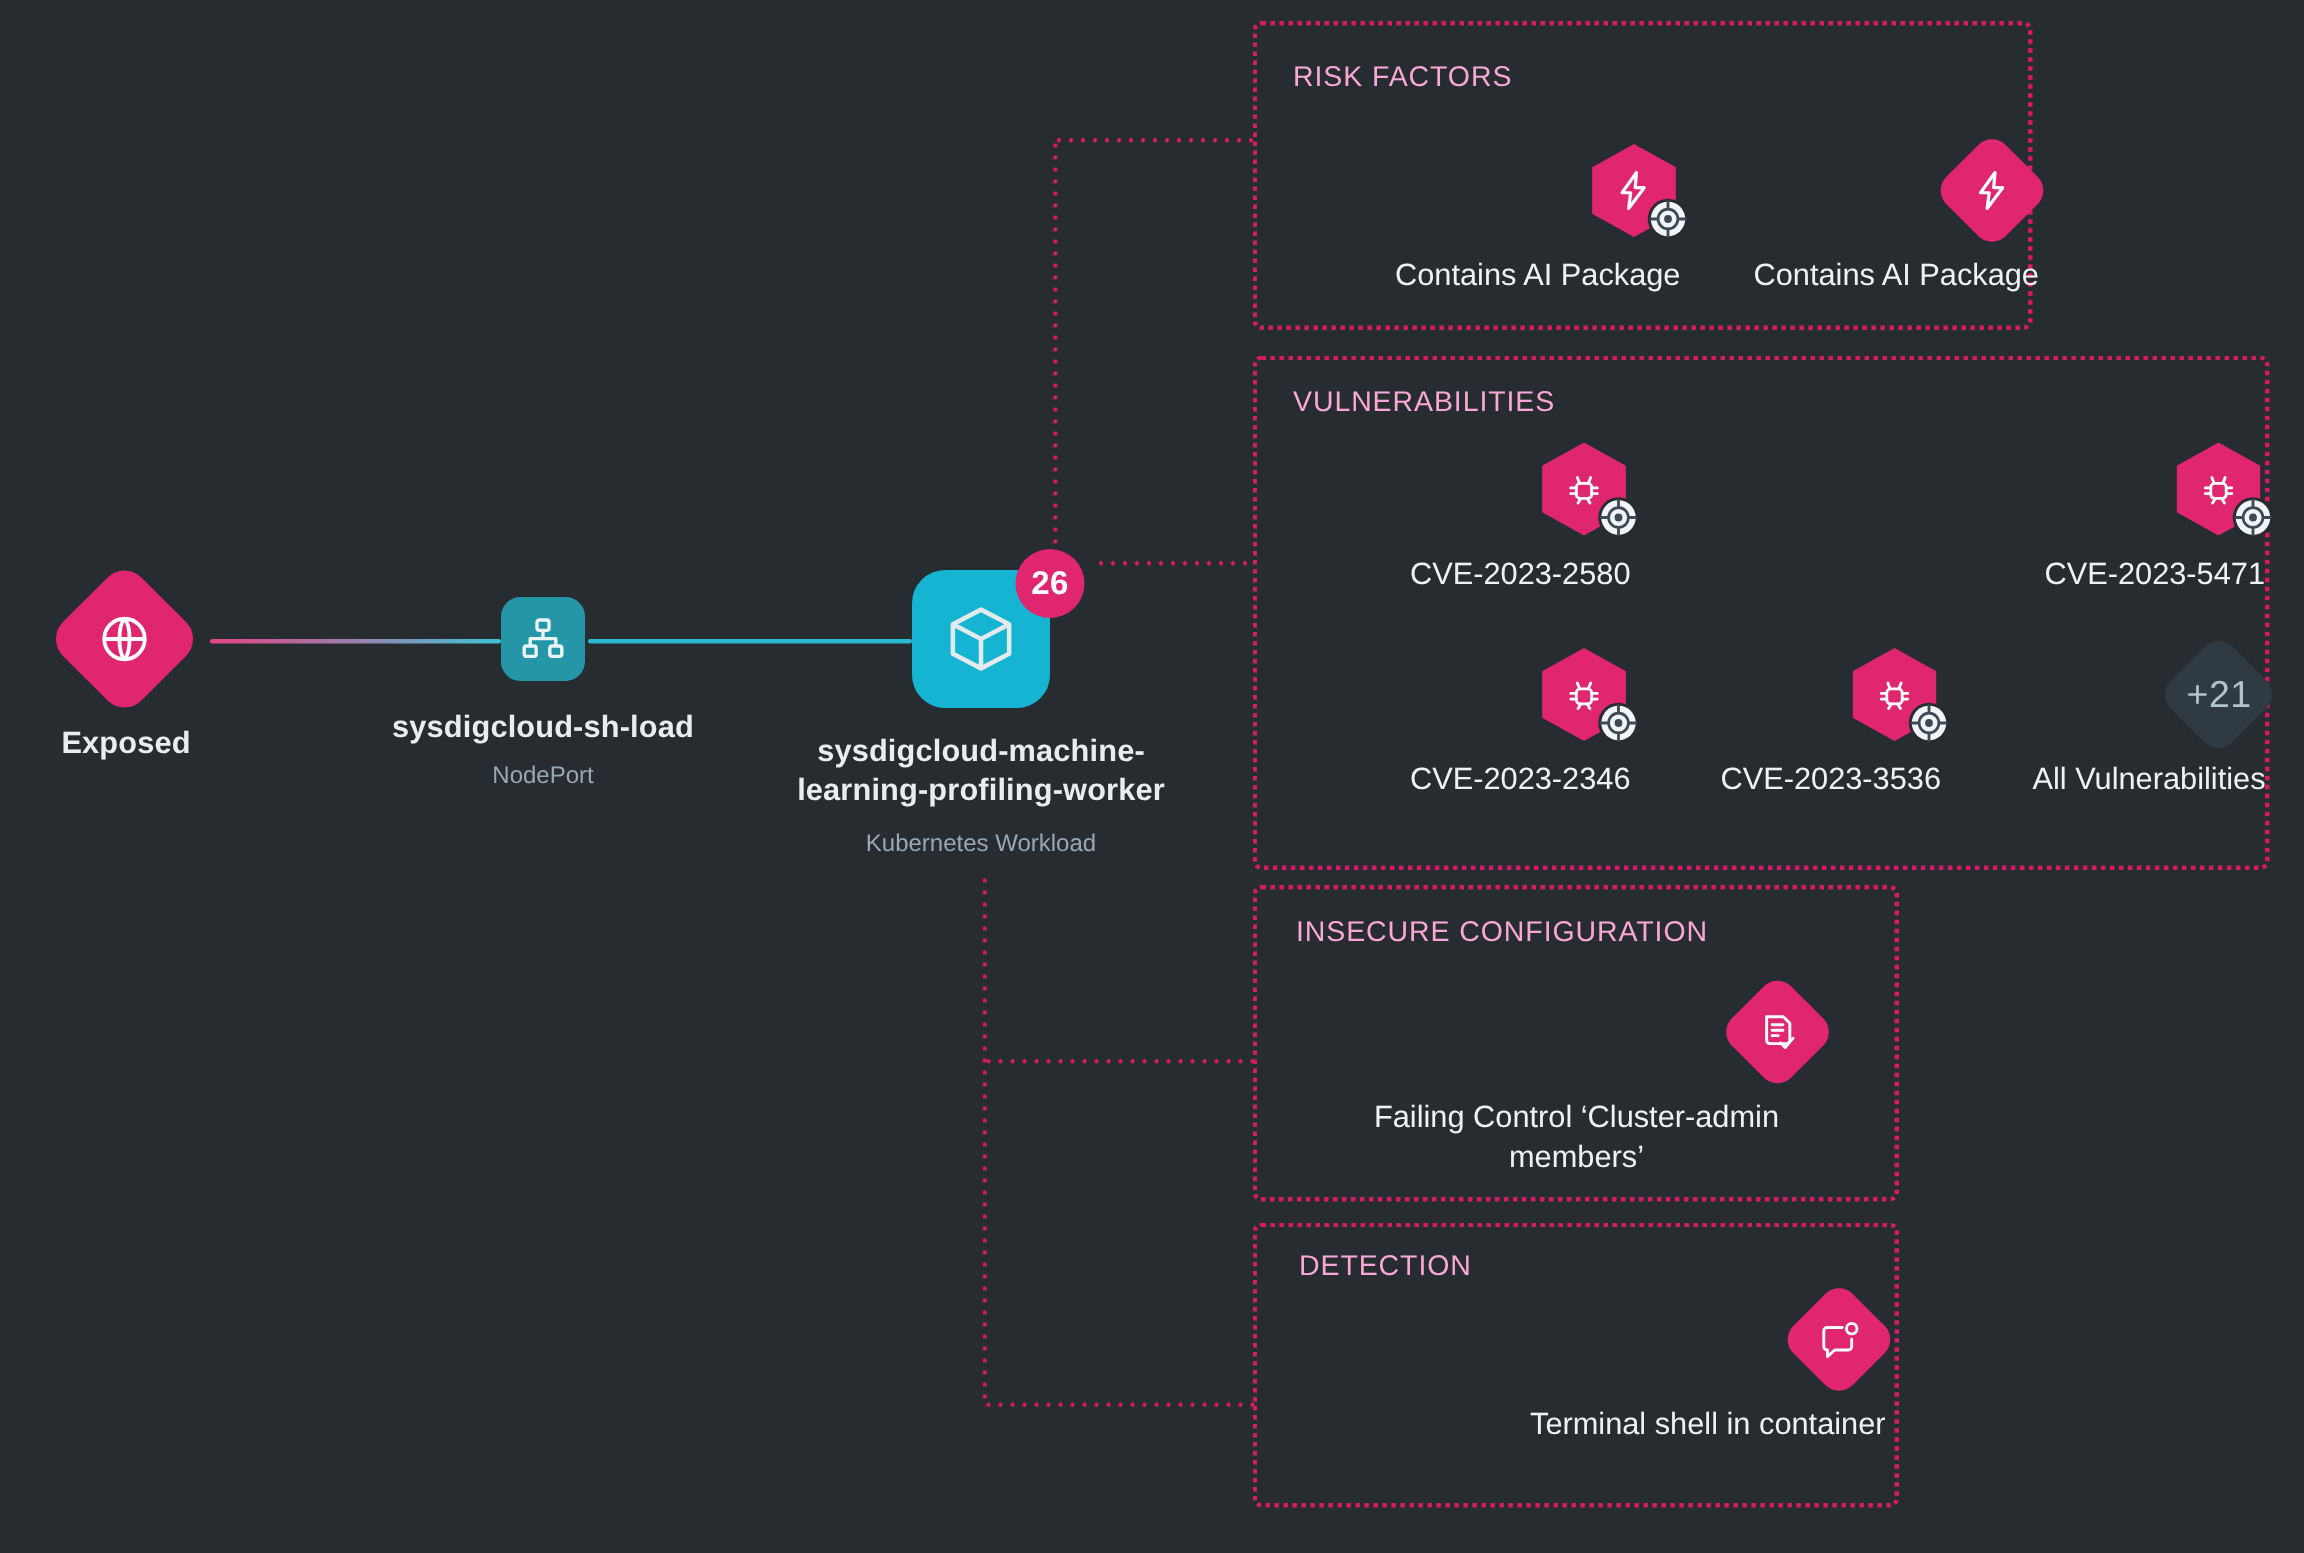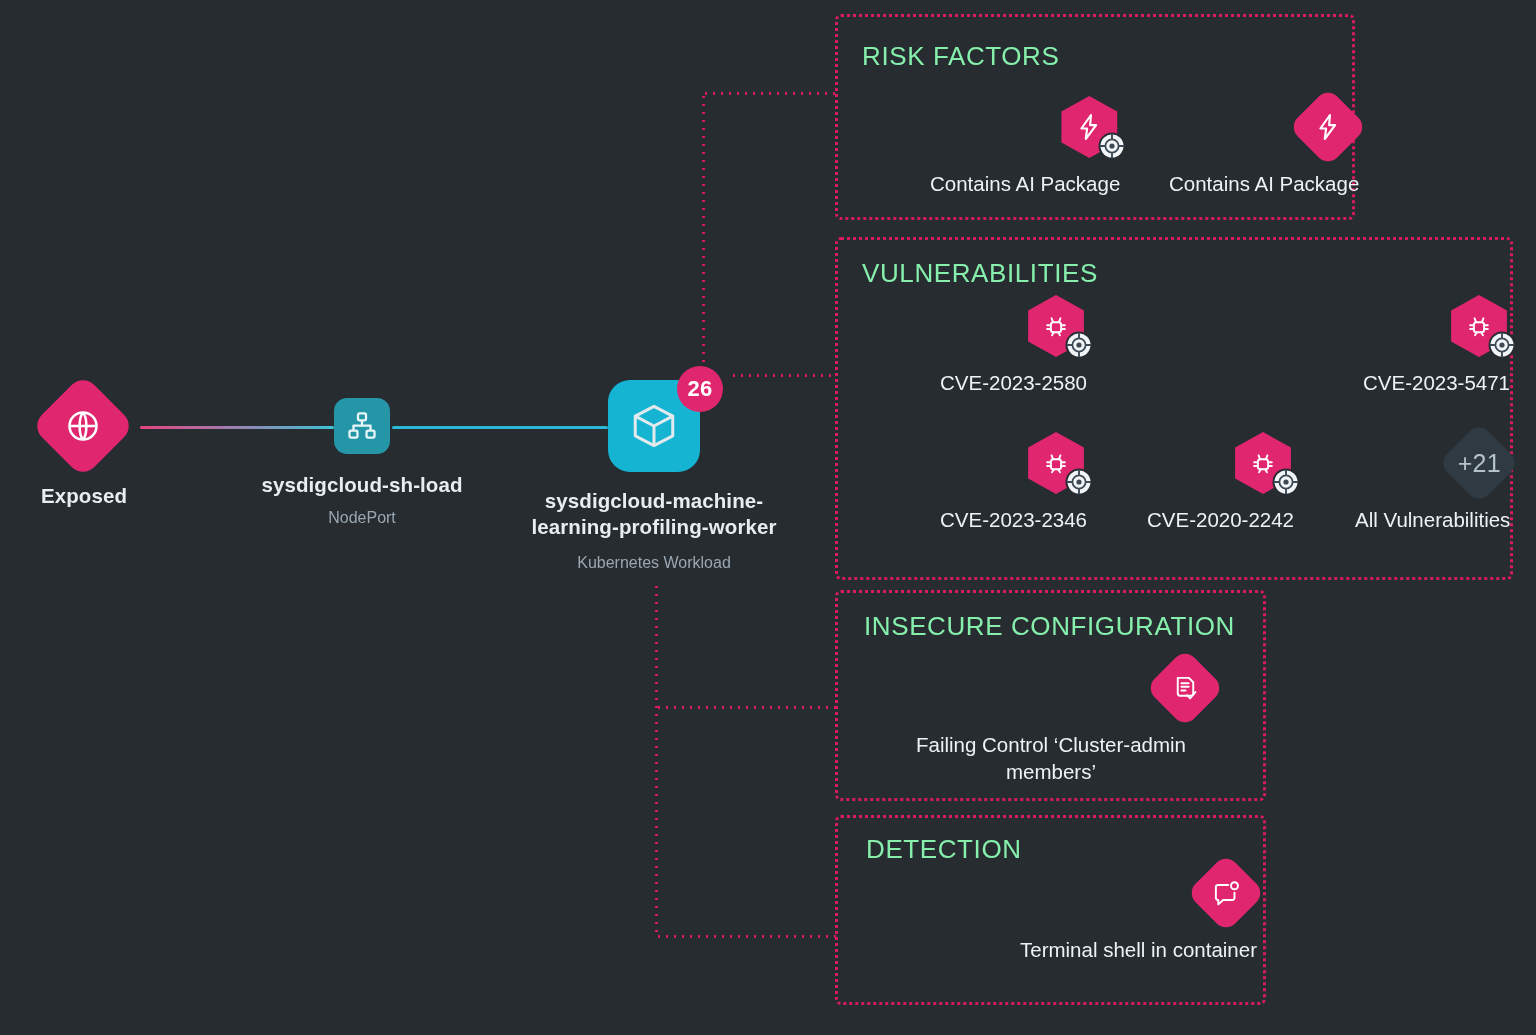--- a/index.html
+++ b/index.html
@@ -100,22 +100,22 @@
 
   
   .panel {
     position: absolute;
     border: 3px dotted #d81b60;
     border-radius: 6px;
     box-sizing: border-box;
   }
   .panel-title {
     position: absolute;
-    color: #86efac;
-    font-size: 26px;
+    color: #f9a8d4;
+    font-size: 19px;
     letter-spacing: 0.6px;
     font-weight: normal;
     white-space: nowrap;
   }
 
   
   .item {
     position: absolute;
     display: flex;
     flex-direction: column;
@@ -370,21 +370,21 @@
       <span class="target-badge">
         <svg width="30" height="30" viewBox="0 0 30 30">
           <circle cx="15" cy="15" r="13.5" fill="#272c31"></circle>
           <circle cx="15" cy="15" r="11.5" fill="#f2f5f7"></circle>
           <circle cx="15" cy="15" r="6.6" fill="none" stroke="#3d4a55" stroke-width="1.8"></circle>
           <circle cx="15" cy="15" r="2.6" fill="#3d4a55"></circle>
           <path d="M15 3.4v4.2M15 22.4v4.2M3.4 15h4.2M22.4 15h4.2" stroke="#3d4a55" stroke-width="1.9" stroke-linecap="round"></path>
         </svg>
       </span>
     </div>
-    <div class="item-caption">CVE-2020-2242</div>
+    <div class="item-caption">CVE-2023-3536</div>
   </div>
 
   <div class="item" style="left:1355px; top:432px;">
     <div class="item-shape">
       <div class="muted-shape"></div>
       <span class="plus-count">+21</span>
     </div>
     <div class="item-caption">All Vulnerabilities</div>
   </div>
 

